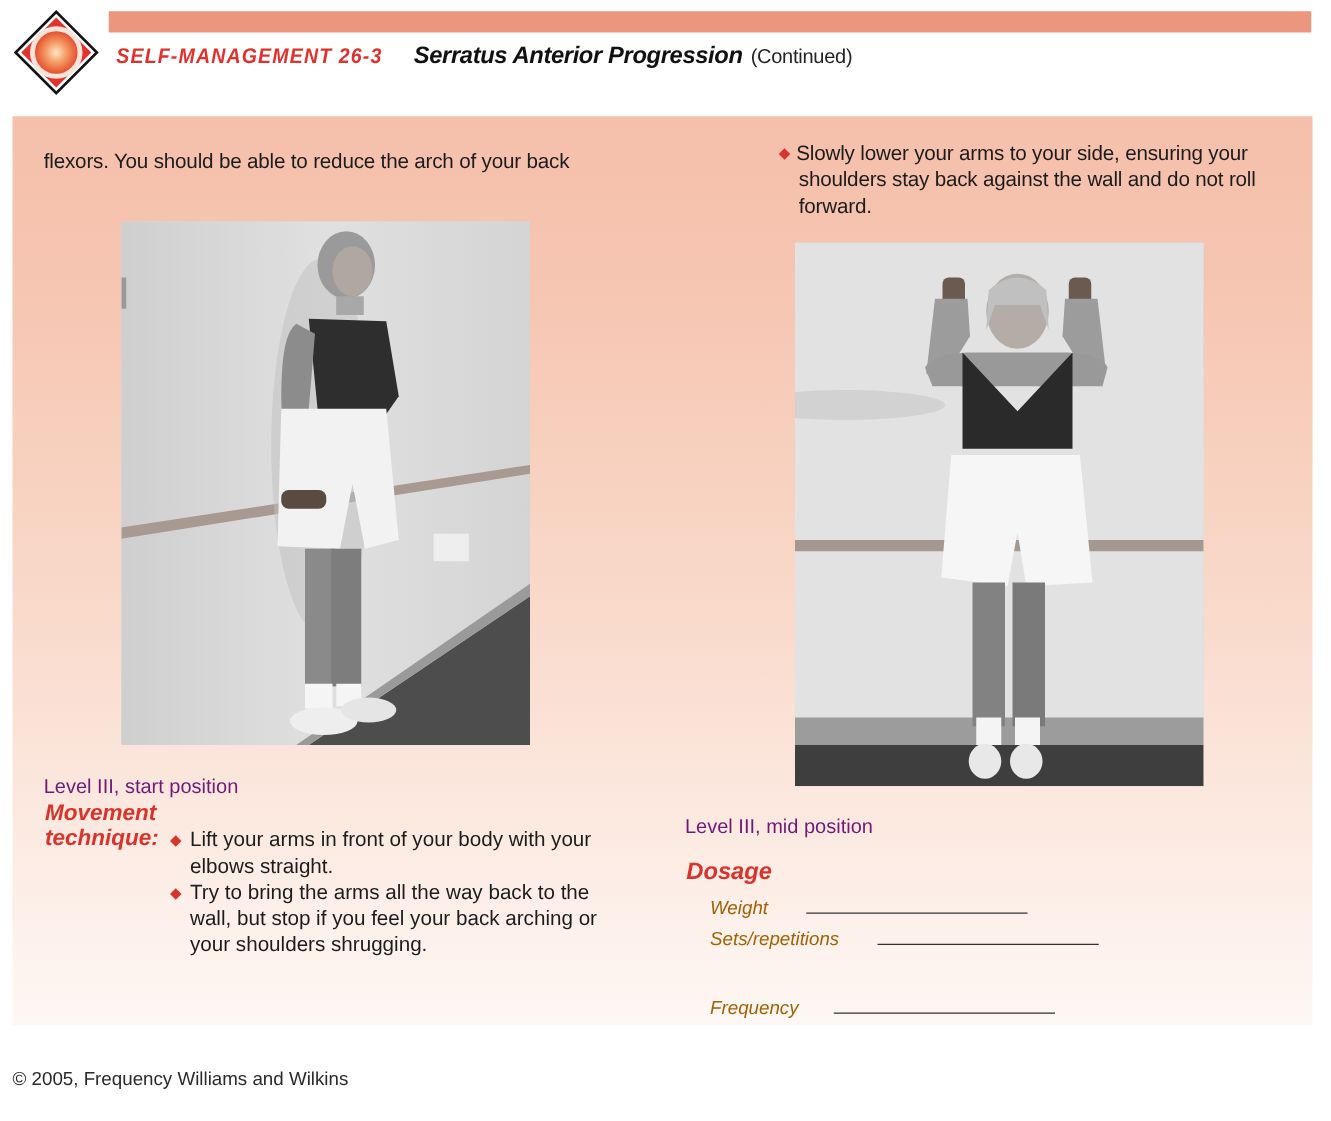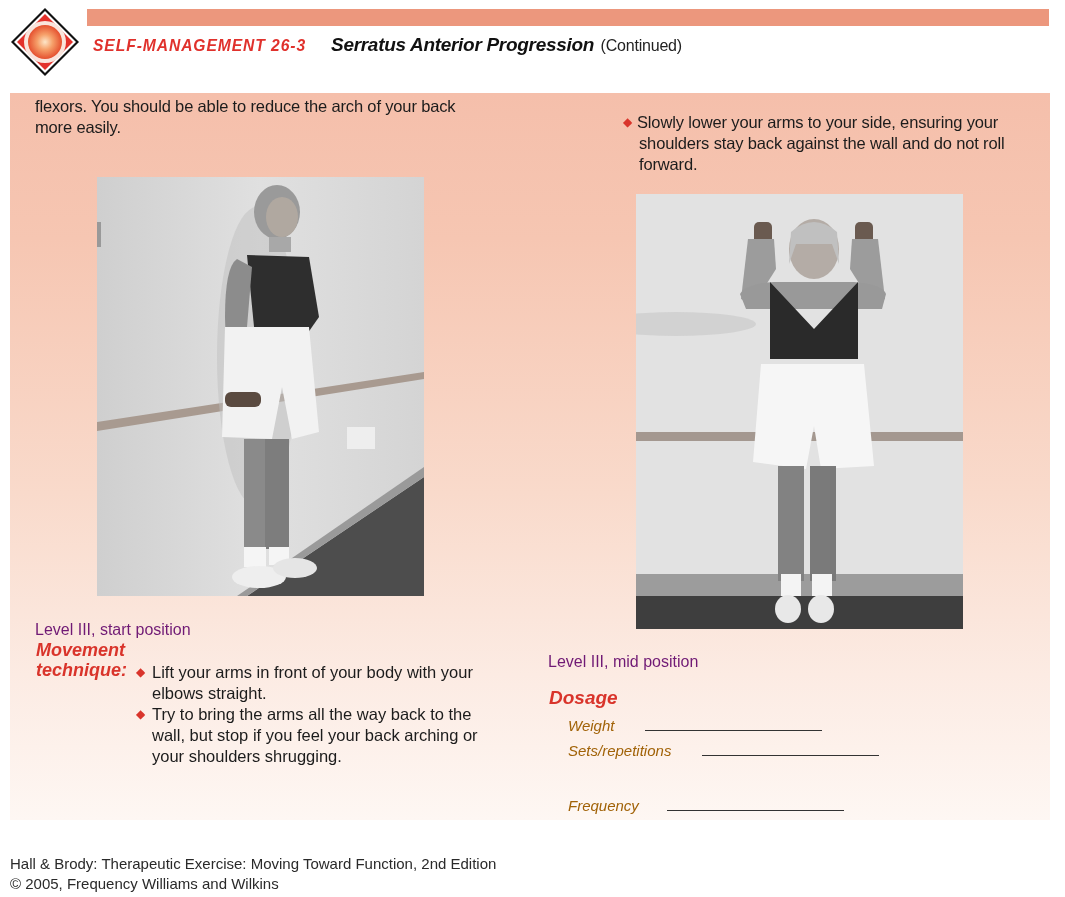--- a/index.html
+++ b/index.html
@@ -57,23 +57,22 @@
 </svg>
 
 <div class="header-row">
   <span class="series">SELF-MANAGEMENT 26-3</span>
   <span class="title">Serratus Anterior Progression</span>
   <span class="continued">(Continued)</span>
 </div>
 
 <div class="panel"></div>
 
-<div class="body-text" style="left:35px; top:96px; width:470px;">
+<div class="body-text" style="left:35px; top:119px; width:470px;">
   <div>flexors. You should be able to reduce the arch  of your back</div>
-  <div>more easily.</div>
 </div>
 
 <div class="body-text" style="left:623px; top:112px; width:420px;">
   <div><span class="bullet">◆</span><span>Slowly lower your arms to your side, ensuring your</span></div>
   <div style="padding-left:16px">shoulders stay back against the wall and do not roll</div>
   <div style="padding-left:16px">forward.</div>
 </div>
 
 <div class="photo" style="left:97px; top:177px; width:327px; height:419px;" title="Woman standing against wall with arms at sides holding dumbbells">
   <svg width="327" height="419" viewBox="0 0 327 419">
@@ -164,15 +163,14 @@
 <div class="dose-row" style="top:741px;">
   <span>Sets/repetitions</span>
   <span class="dose-line" style="width:177px; margin-left:26px;"></span>
 </div>
 <div class="dose-row" style="top:796px;">
   <span>Frequency</span>
   <span class="dose-line" style="width:177px; margin-left:24px;"></span>
 </div>
 
 <div class="footer">
-  <div>Hall &amp; Brody: Therapeutic Exercise: Moving Toward Function, 2nd Edition</div>
   <div>© 2005, Frequency Williams and Wilkins</div>
 </div>
 
 </body></html>

